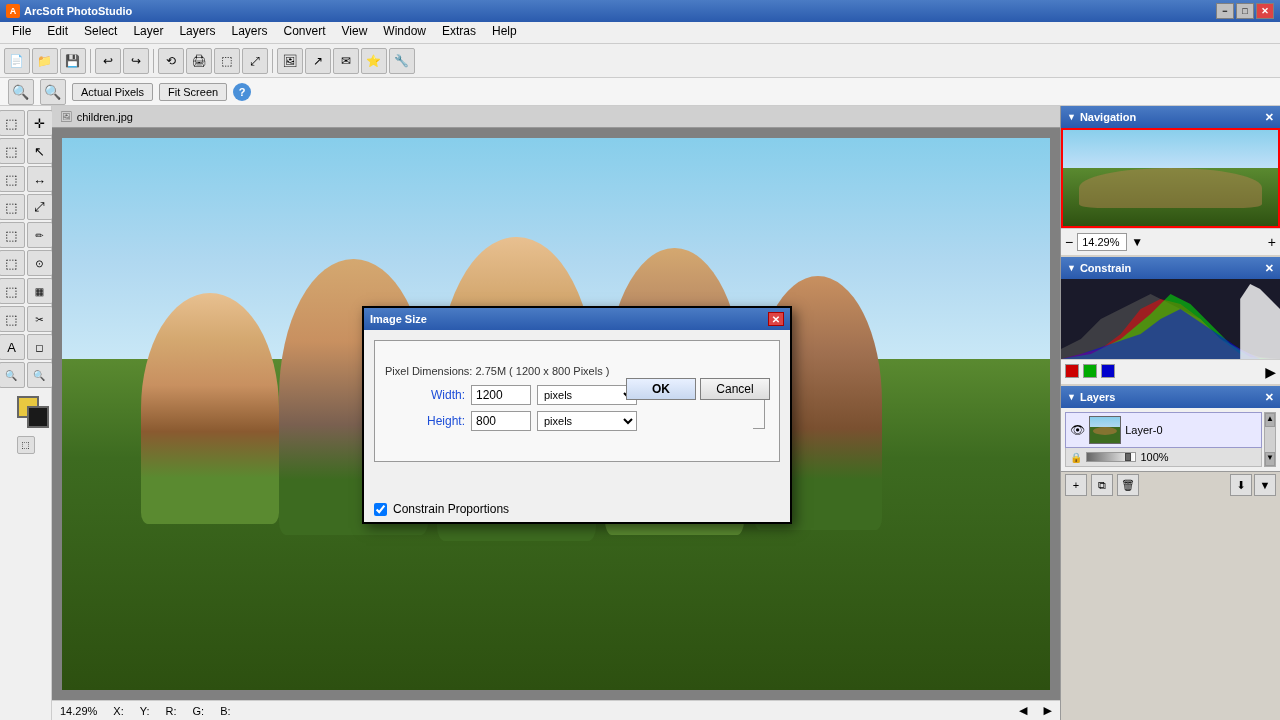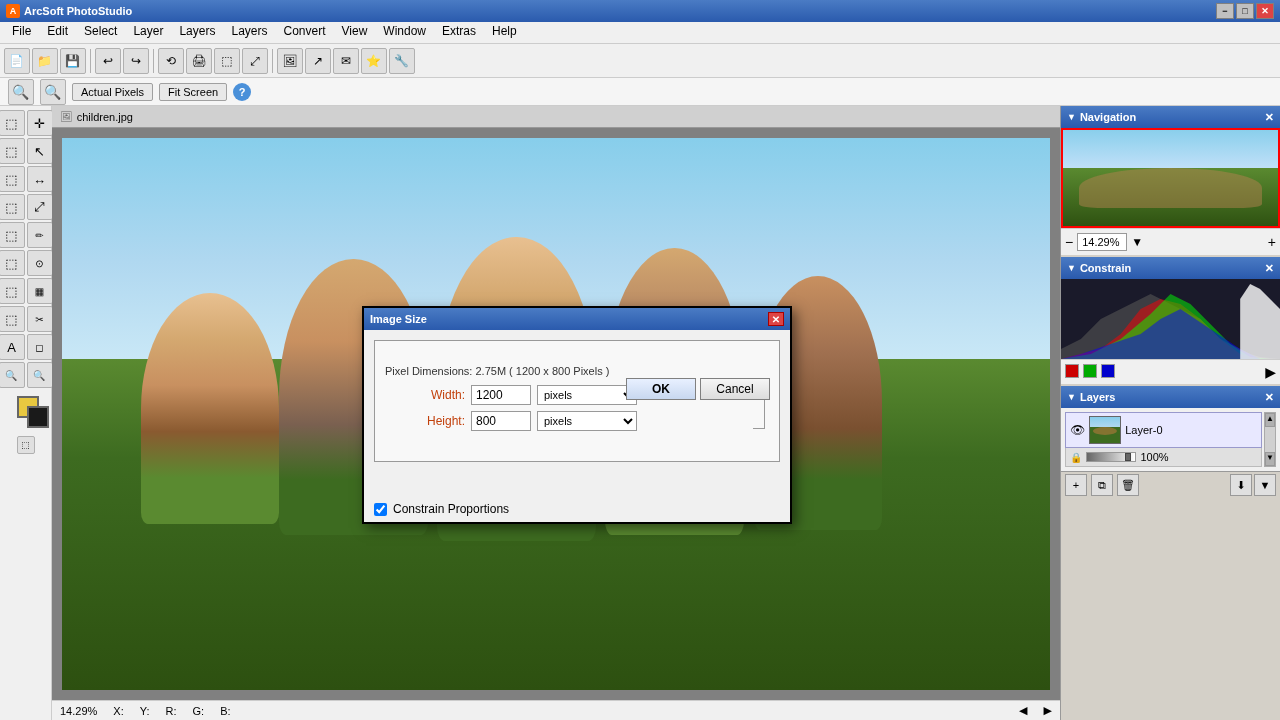--- a/index.html
+++ b/index.html
@@ -453,21 +453,21 @@
     .form-row {
       display: flex;
       align-items: center;
       margin-bottom: 6px;
       gap: 6px;
     }
     .form-label {
       width: 80px;
       text-align: right;
       font-size: 12px;
-      color: #c2410c;
+      color: #1d4ed8;
     }
     .form-input {
       width: 60px;
       height: 20px;
       border: 1px solid #999;
       background: white;
       font-size: 12px;
       padding: 1px 4px;
     }
     .form-select {

